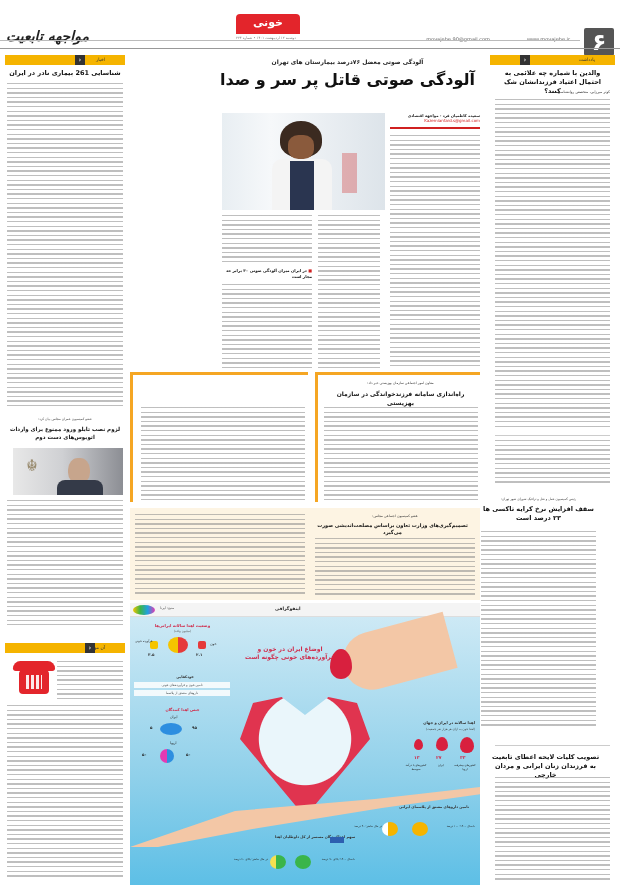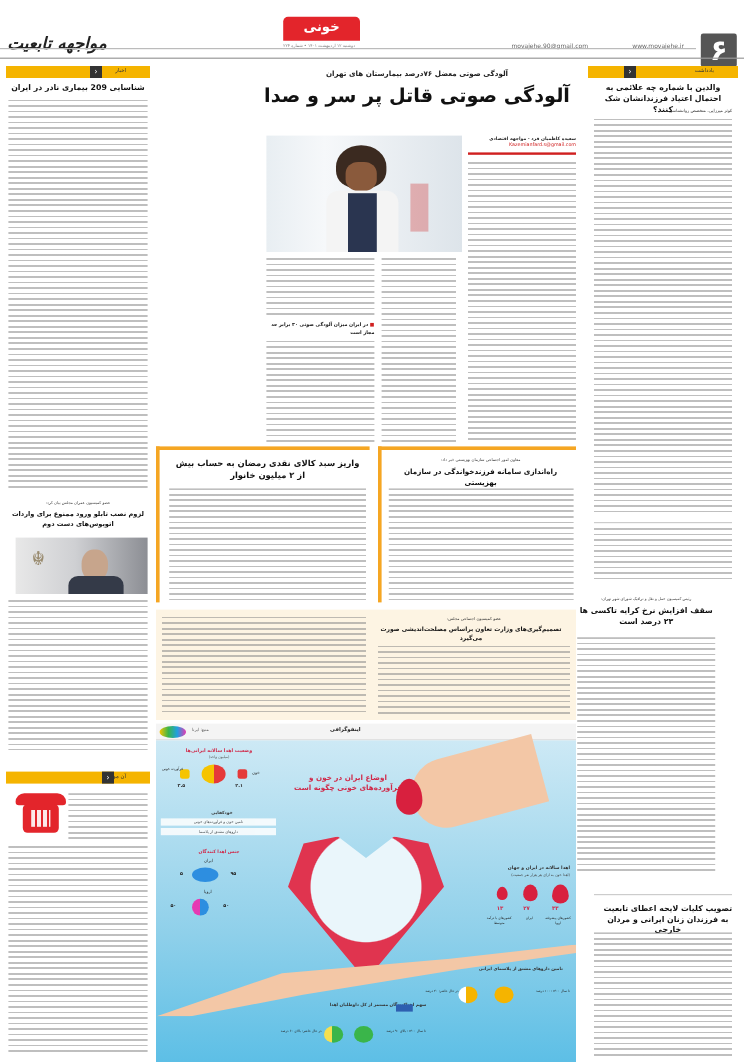--- a/index.html
+++ b/index.html
@@ -48,21 +48,21 @@
     <div class="lines" style="height:45px;margin-top:4px"></div>
   </div>
 </div>
 <div class="abs" style="right:19px;top:495px;width:125px;height:240px">
   <div class="abs" style="right:5px;top:2px;width:115px;font-size:3.2px;text-align:center;color:#444">رئیس کمیسیون حمل و نقل و ترافیک شورای شهر تهران:</div>
   <div class="abs h-bold" style="right:5px;top:10px;width:115px;font-size:6.5px;line-height:9px">سقف افزایش نرخ کرایه تاکسی ها ۲۳ درصد است</div>
   <div class="abs lines" style="right:5px;top:36px;width:115px;height:195px"></div>
 </div>
 <div class="abs" style="right:5px;top:745px;width:125px;height:140px">
   <div class="abs rule" style="right:5px;top:0;width:115px;height:1px"></div>
-  <div class="abs h-bold" style="right:1px;top:8px;width:115px;font-size:6.5px;line-height:9px">تصویب کلیات لایحه اعطای تابعیت به فرزندان زنان ایرانی و مردان خارجی</div>
+  <div class="abs h-bold" style="right:12px;top:8px;width:115px;font-size:6.5px;line-height:9px">تصویب کلیات لایحه اعطای تابعیت به فرزندان زنان ایرانی و مردان خارجی</div>
   <div class="abs lines" style="right:5px;top:32px;width:115px;height:105px"></div>
 </div>
 
 <div class="abs" style="left:215px;top:58px;width:265px;height:10px;font-size:6px;font-weight:bold;text-align:center;color:#222">آلودگی صوتی معضل ۷۶درصد بیمارستان های تهران</div>
 <div class="abs h-bold" style="left:215px;top:70px;width:265px;font-size:16px;line-height:20px">آلودگی صوتی قاتل پر سر و صدا</div>
 
 <div class="abs" style="left:222px;top:113px;width:163px;height:97px;background:linear-gradient(90deg,#e8eef2 0%,#f6f8fa 30%,#dde4ea 100%)">
   <div class="abs" style="left:58px;top:8px;width:42px;height:36px;background:#3b2a20;border-radius:50% 50% 40% 40%"></div>
   <div class="abs" style="left:66px;top:22px;width:26px;height:24px;background:#8a5a3c;border-radius:40%"></div>
   <div class="abs" style="left:50px;top:46px;width:60px;height:51px;background:#f4f4f4;border-radius:10px 10px 0 0"></div>
@@ -77,42 +77,41 @@
 </div>
 <div class="abs lines" style="right:140px;top:135px;width:90px;height:235px"></div>
 <div class="abs lines" style="left:318px;top:215px;width:62px;height:155px"></div>
 <div class="abs lines" style="left:222px;top:215px;width:90px;height:50px"></div>
 <div class="abs" style="left:222px;top:268px;width:90px;font-size:4px;font-weight:bold;color:#111;line-height:6px">
   <span style="color:#d02020">■ </span><span>در ایران میزان آلودگی صوتی ۳۰ برابر حد مجاز است</span>
 </div>
 <div class="abs lines" style="left:222px;top:284px;width:90px;height:86px"></div>
 
 <div class="abs orange-bracket" style="left:130px;top:372px;width:178px;height:130px;border-left:3px solid #f5a623">
-  <div class="abs h-bold" style="left:10px;top:6px;width:160px;font-size:7px;line-height:10px">واریز سبد کالای نقدی رمضان به حساب بیش از ۲ میلیون خانوار</div>
   <div class="abs lines" style="left:8px;top:32px;width:164px;height:94px"></div>
 </div>
 <div class="abs orange-bracket" style="left:315px;top:372px;width:165px;height:130px;border-left:3px solid #f5a623">
   <div class="abs" style="left:5px;top:6px;width:155px;font-size:3.4px;text-align:center;color:#333">معاون امور اجتماعی سازمان بهزیستی خبر داد:</div>
   <div class="abs h-bold" style="left:5px;top:14px;width:155px;font-size:6px;line-height:9px">راه‌اندازی سامانه فرزندخواندگی در سازمان بهزیستی</div>
   <div class="abs lines" style="left:6px;top:32px;width:154px;height:94px"></div>
 </div>
 
 <div class="abs cream" style="left:130px;top:508px;width:350px;height:92px">
   <div class="abs" style="right:5px;top:6px;width:160px;font-size:3.4px;text-align:center;color:#333">عضو کمیسیون اجتماعی مجلس:</div>
   <div class="abs h-bold" style="right:5px;top:14px;width:165px;font-size:5px;line-height:7px">تصمیم‌گیری‌های وزارت تعاون براساس مصلحت‌اندیشی صورت می‌گیرد</div>
   <div class="abs lines" style="right:5px;top:30px;width:160px;height:58px"></div>
   <div class="abs lines" style="left:5px;top:6px;width:170px;height:82px"></div>
 </div>
 
 <div class="abs" style="left:5px;top:55px;width:120px;height:355px">
   <div class="abs box-hdr" style="left:0;top:0;width:120px">
     <span>اخبار</span>
     <div class="abs chev" style="left:70px;top:0">‹</div>
   </div>
-  <div class="abs h-bold" style="left:0;top:14px;width:120px;font-size:6.5px;line-height:9px">شناسایی 209 بیماری نادر در ایران</div>
+  <div class="abs h-bold" style="left:0;top:14px;width:120px;font-size:6.5px;line-height:9px">شناسایی 261 بیماری نادر در ایران</div>
   <div class="abs lines" style="left:2px;top:28px;width:116px;height:325px"></div>
 </div>
 <div class="abs" style="left:5px;top:415px;width:120px;height:215px">
   <div class="abs" style="left:0;top:2px;width:120px;font-size:3.3px;text-align:center;color:#444">عضو کمیسیون عمران مجلس بیان کرد:</div>
   <div class="abs h-bold" style="left:0;top:10px;width:120px;font-size:5.5px;line-height:8px">لزوم نصب تابلو ورود ممنوع برای واردات اتوبوس‌های دست دوم</div>
   <div class="abs" style="left:8px;top:33px;width:110px;height:47px;background:linear-gradient(90deg,#e8e8e8 0%,#cfd0d3 45%,#8c8e94 100%)">
     <div class="abs" style="left:55px;top:10px;width:22px;height:26px;background:#c7a58c;border-radius:45%"></div>
     <div class="abs" style="left:44px;top:32px;width:46px;height:15px;background:#343a48;border-radius:8px 8px 0 0"></div>
     <div class="abs" style="left:8px;top:8px;width:22px;height:30px;color:#9a8c70;font-size:16px;text-align:center">☬</div>
   </div>

